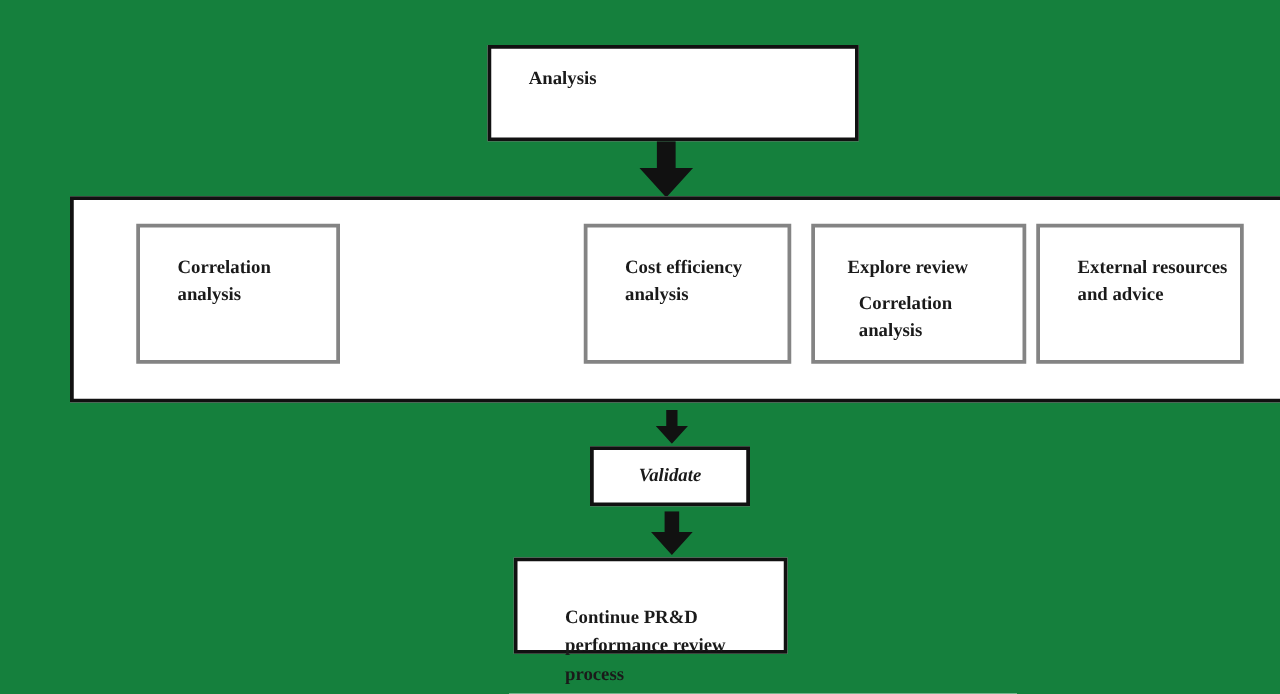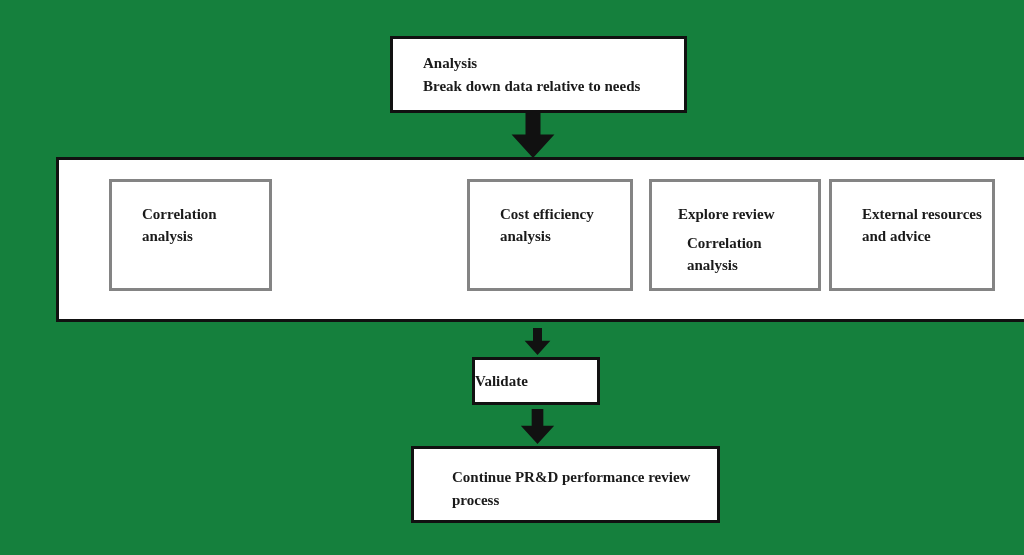--- a/index.html
+++ b/index.html
@@ -37,40 +37,40 @@
   }
   .stage-0 { left: 50px;  width: 163px; }
   .stage-1 { left: 228px; width: 172px; }
   .stage-2 { left: 408px; width: 166px; padding-left: 30px; }
   .stage-3 { left: 590px; width: 172px; padding-left: 26px; }
   .stage-4 { left: 770px; width: 166px; }
   .stage-line2 { display: block; margin-top: 7px; margin-left: 9px; }
 
   .validate-box {
     left: 472px; top: 357px; width: 128px; height: 48px;
-    display: flex; align-items: center; 
+    display: flex; align-items: center; justify-content: center;
     text-align: center;
+    font-style: italic;
   }
-  .bottom-box { left: 411px; top: 446px; width: 309px; height: 77px; padding: 17px 12px 0 38px; }
+  .bottom-box { left: 411px; top: 446px; width: 219px; height: 77px; padding: 34px 12px 0 38px; }
 
   .arrow { position: absolute; }
   .arrow svg { display: block; }
   .arrow-1 { left: 511px; top: 113px; }
   .arrow-2 { left: 520px; top: 328px; }
   .arrow-3 { left: 519px; top: 409px; }
   .arrow polygon { fill: #111111; }
 </style>
 </head>
 <body>
 
 <div class="canvas">
 
   <div class="fc-box top-box">
     <span>Analysis</span><br>
-    <span>Break down data relative to needs</span>
   </div>
 
   <div class="arrow arrow-1">
     <svg width="44" height="45" viewBox="0 0 40 42">
         <polygon points="13,0 27,0 27,20 40,20 20,42 0,20 13,20"></polygon>
       </svg>
   </div>
 
   <div class="fc-box group-box">
 

